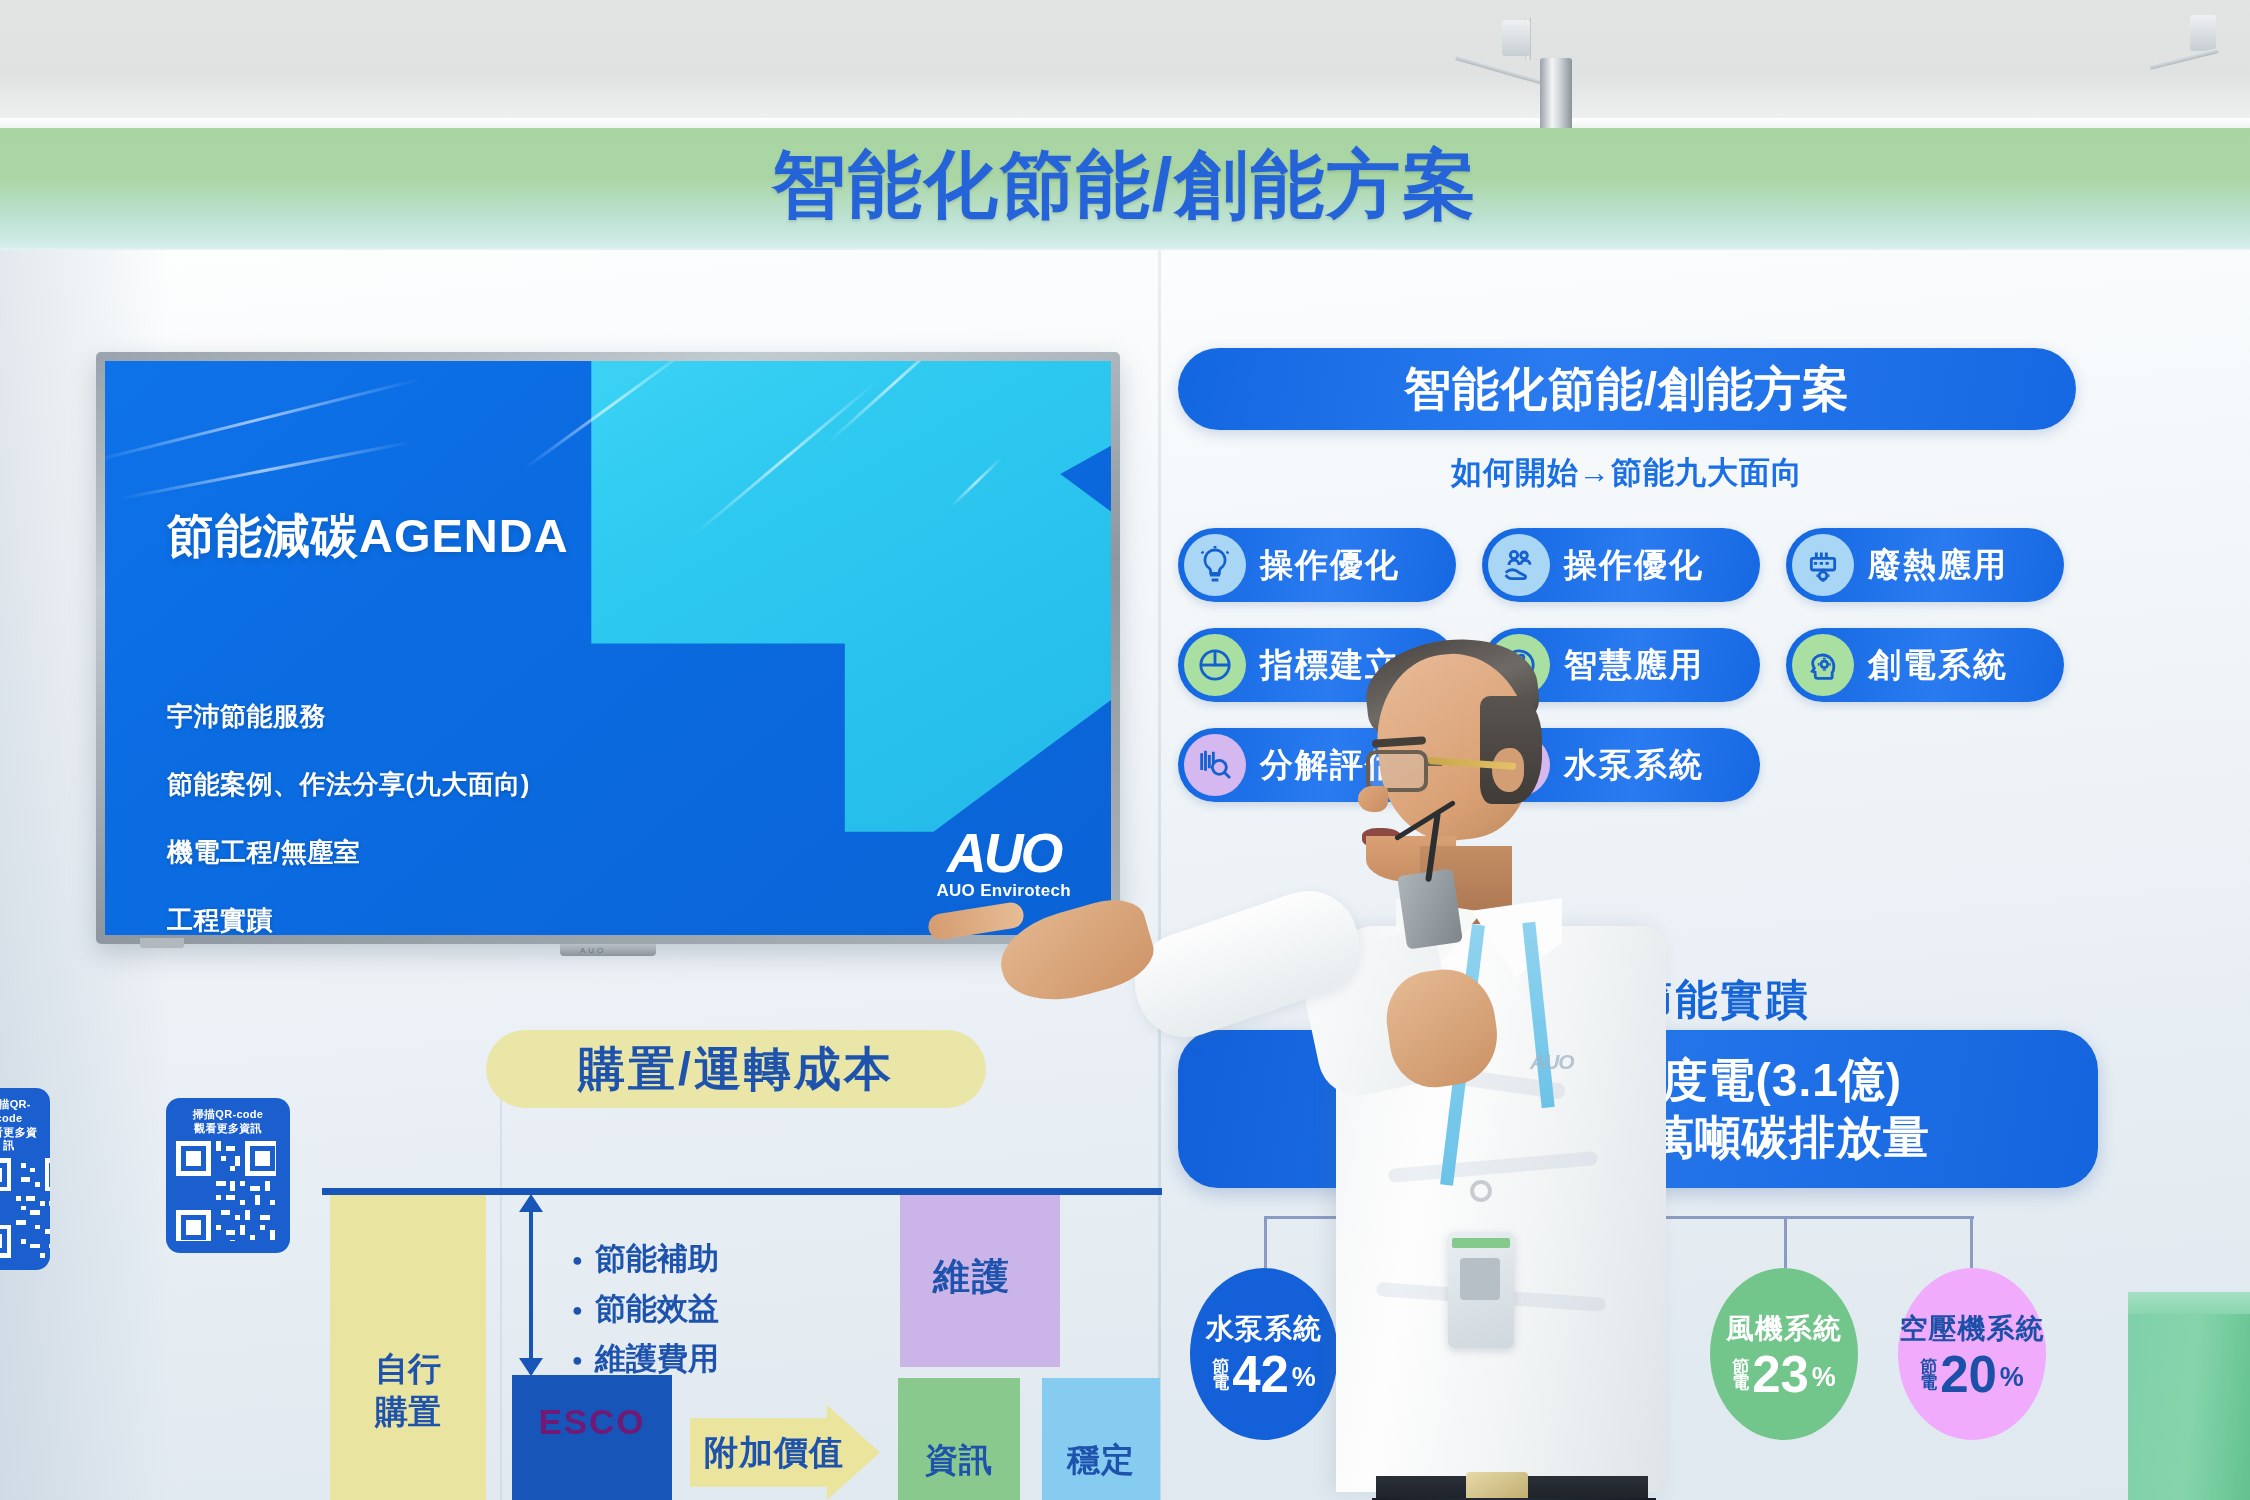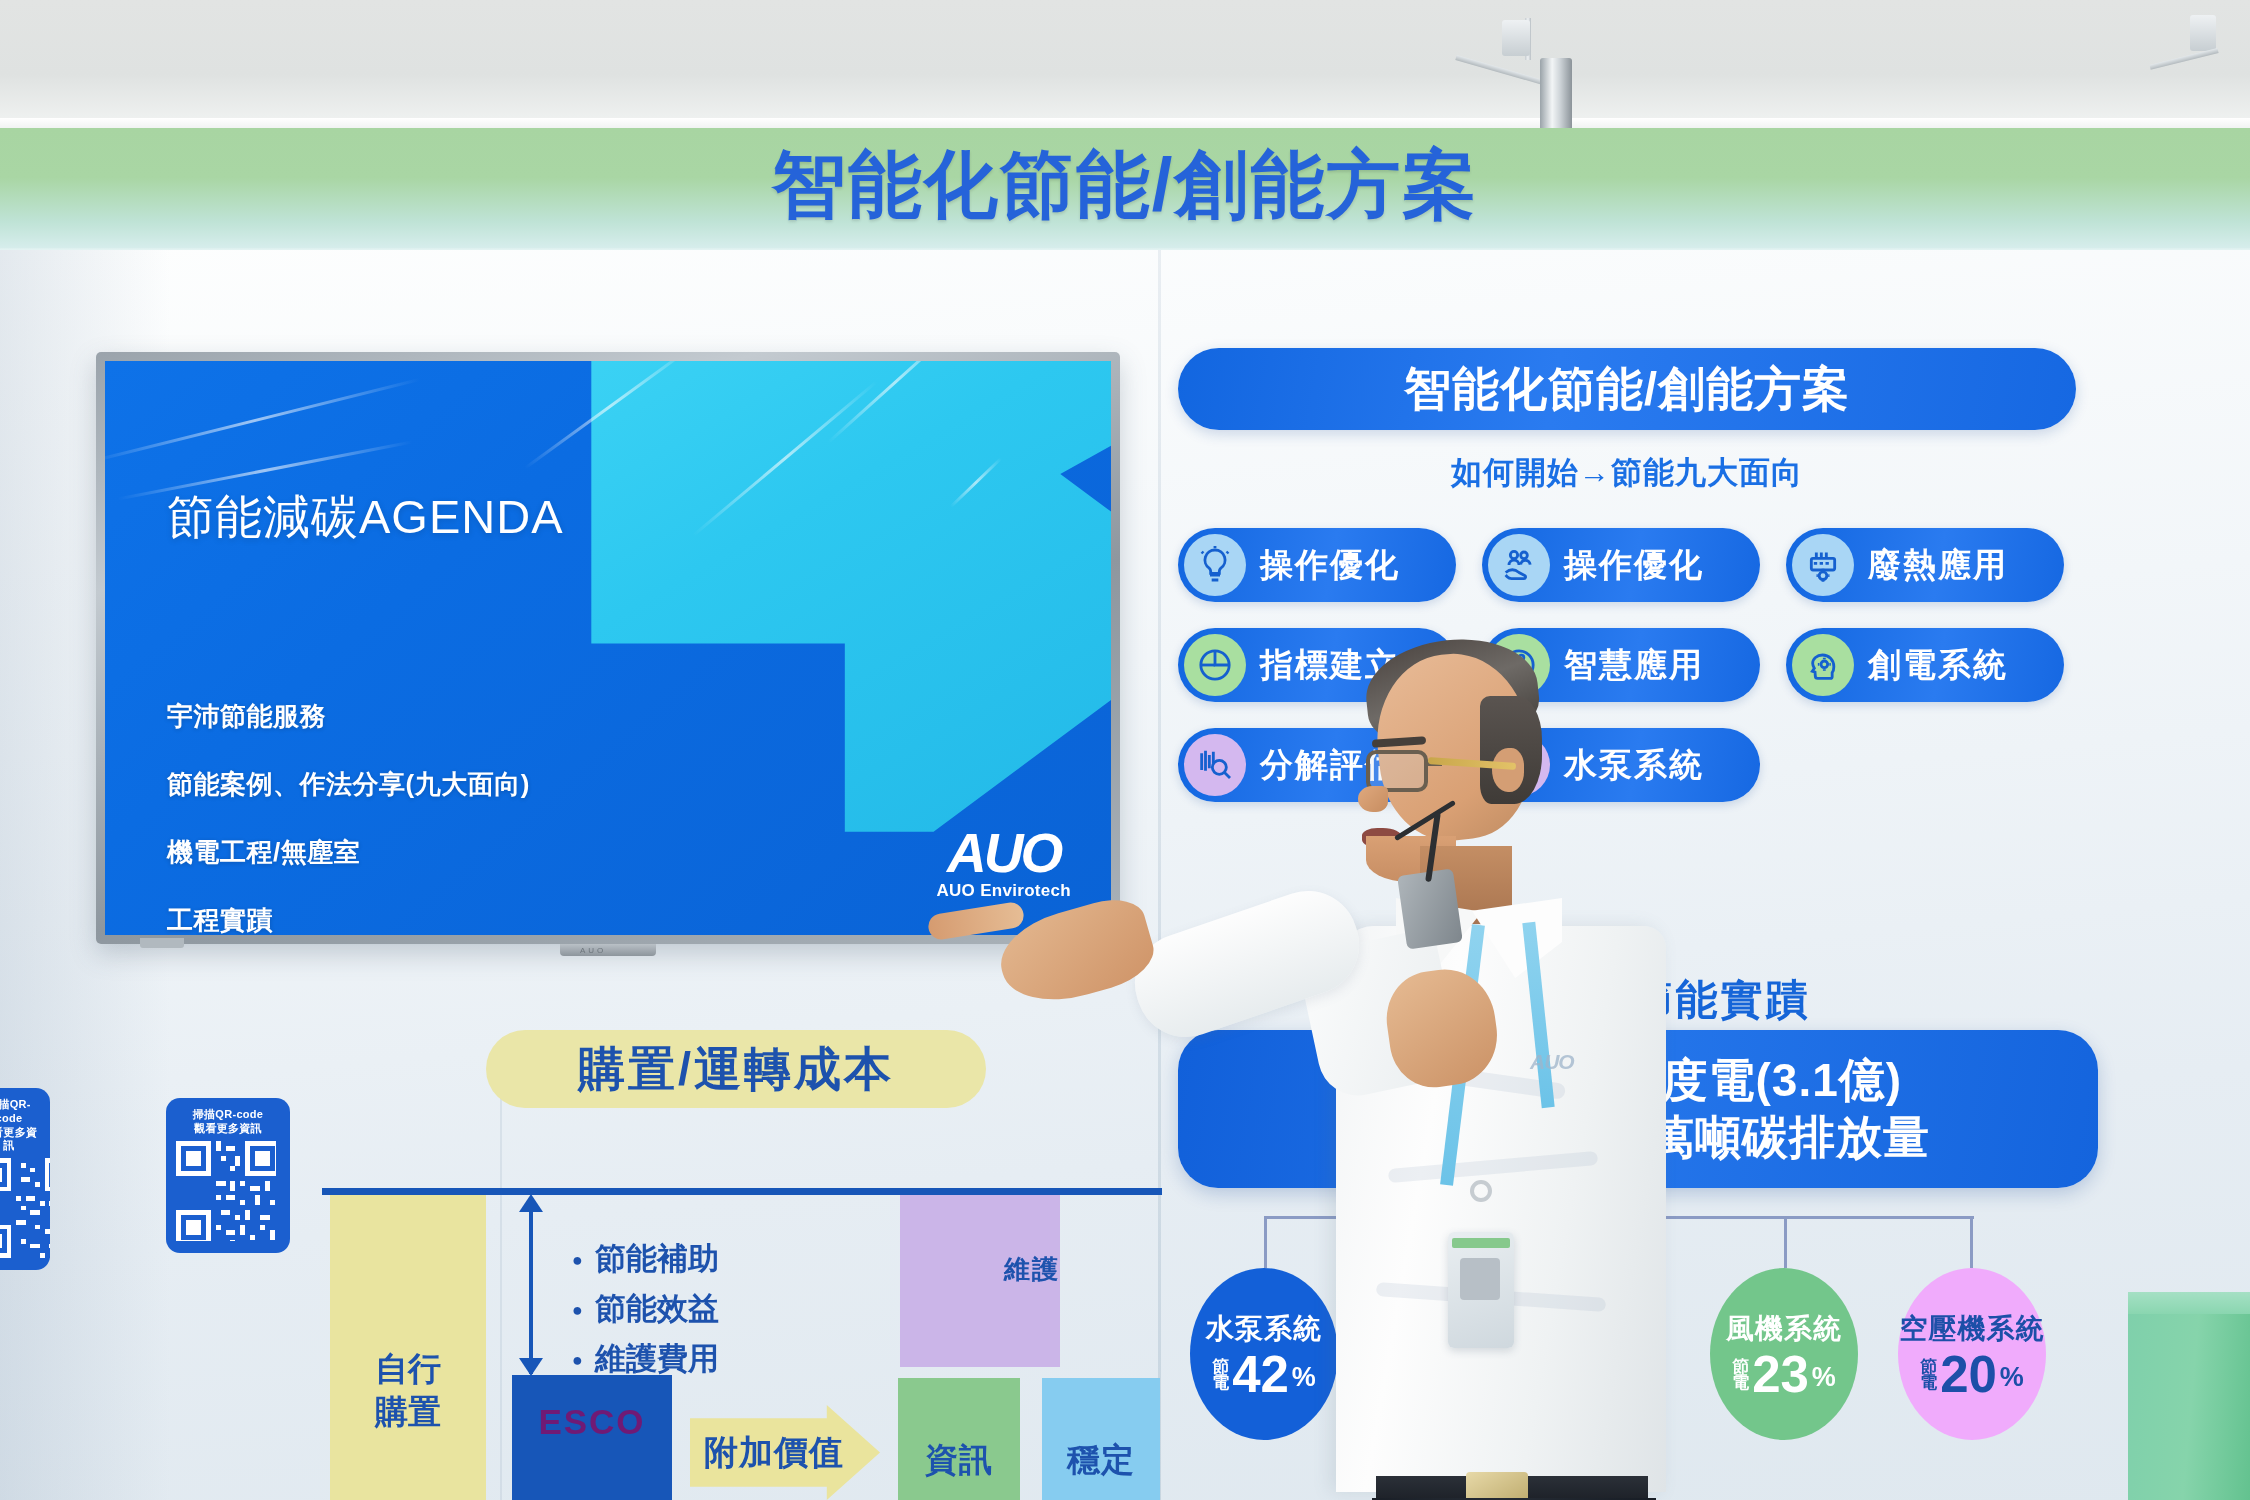--- a/index.html
+++ b/index.html
@@ -83,22 +83,22 @@
     background:linear-gradient(140deg,#0e72e8 0%,#0b6ce2 34%,#0a63d6 100%);
   }
   .tv-cyan {
     position:absolute; right:0; top:0; width:63%; height:82%;
     background:linear-gradient(150deg,#3ed4f5 0%,#2dc8f0 40%,#23b9e8 100%);
     clip-path:polygon(18% 0%,100% 0%,100% 18%,92% 24%,100% 32%,100% 72%,72% 100%,58% 100%,58% 60%,18% 60%);
   }
   .streak { position:absolute; background:linear-gradient(90deg,rgba(255,255,255,0),rgba(255,255,255,.6),rgba(255,255,255,0));
     height:3px; border-radius:3px; }
   .tv-title {
-    position:absolute; left:62px; top:125px;
-    font-size:47px; font-weight:normal; color:#ffffff; letter-spacing:1px; white-space:nowrap;
+    position:absolute; left:62px; top:144px;
+    font-size:47px; font-weight:bold; color:#ffffff; letter-spacing:1px; white-space:nowrap;
     text-shadow:0 2px 6px rgba(0,0,0,.15);
   }
   .tv-bullets {
     position:absolute; left:62px; top:338px; color:#ffffff;
   }
   .tv-bullets div { font-size:26px; font-weight:bold; margin-bottom:33px; letter-spacing:.5px; white-space:nowrap;
     text-shadow:0 1px 4px rgba(0,0,0,.2); }
   .tv-logo { position:absolute; right:40px; bottom:34px; text-align:center; color:#fff; }
   .tv-logo .mark { font-size:55px; font-weight:bold; letter-spacing:-3px; font-style:italic; line-height:.95; }
   .tv-logo .sub { font-size:17px; font-weight:bold; letter-spacing:.3px; margin-top:2px; }
@@ -500,21 +500,21 @@
   </div>
   <div class="axis-top"></div>
   <div class="bar self"></div>
   <div class="bar esco"></div>
   <div class="bar maint"></div>
   <div class="bar info"></div>
   <div class="bar stable"></div>
 
   <div class="bar-lbl" style="left:330px;top:1348px;width:156px;font-size:33px;line-height:1.3;">自行<br>購置</div>
   <div class="bar-lbl" style="left:512px;top:1402px;width:160px;font-size:35px;color:#701a75;letter-spacing:2px;">ESCO</div>
-  <div class="bar-lbl" style="left:952px;top:1252px;width:160px;font-size:26px;letter-spacing:2px;">維護</div>
+  <div class="bar-lbl" style="left:892px;top:1252px;width:160px;font-size:37px;letter-spacing:2px;">維護</div>
   <div class="bar-lbl" style="left:898px;top:1438px;width:122px;font-size:33px;letter-spacing:1px;">資訊</div>
   <div class="bar-lbl" style="left:1042px;top:1438px;width:118px;font-size:33px;letter-spacing:1px;">穩定</div>
 
   <div class="arrow-vert"></div>
   <div class="arrow-up"></div>
   <div class="arrow-dn"></div>
 
   <div class="bul" style="top:1238px;">節能補助</div>
   <div class="bul" style="top:1288px;">節能效益</div>
   <div class="bul" style="top:1338px;">維護費用</div>

